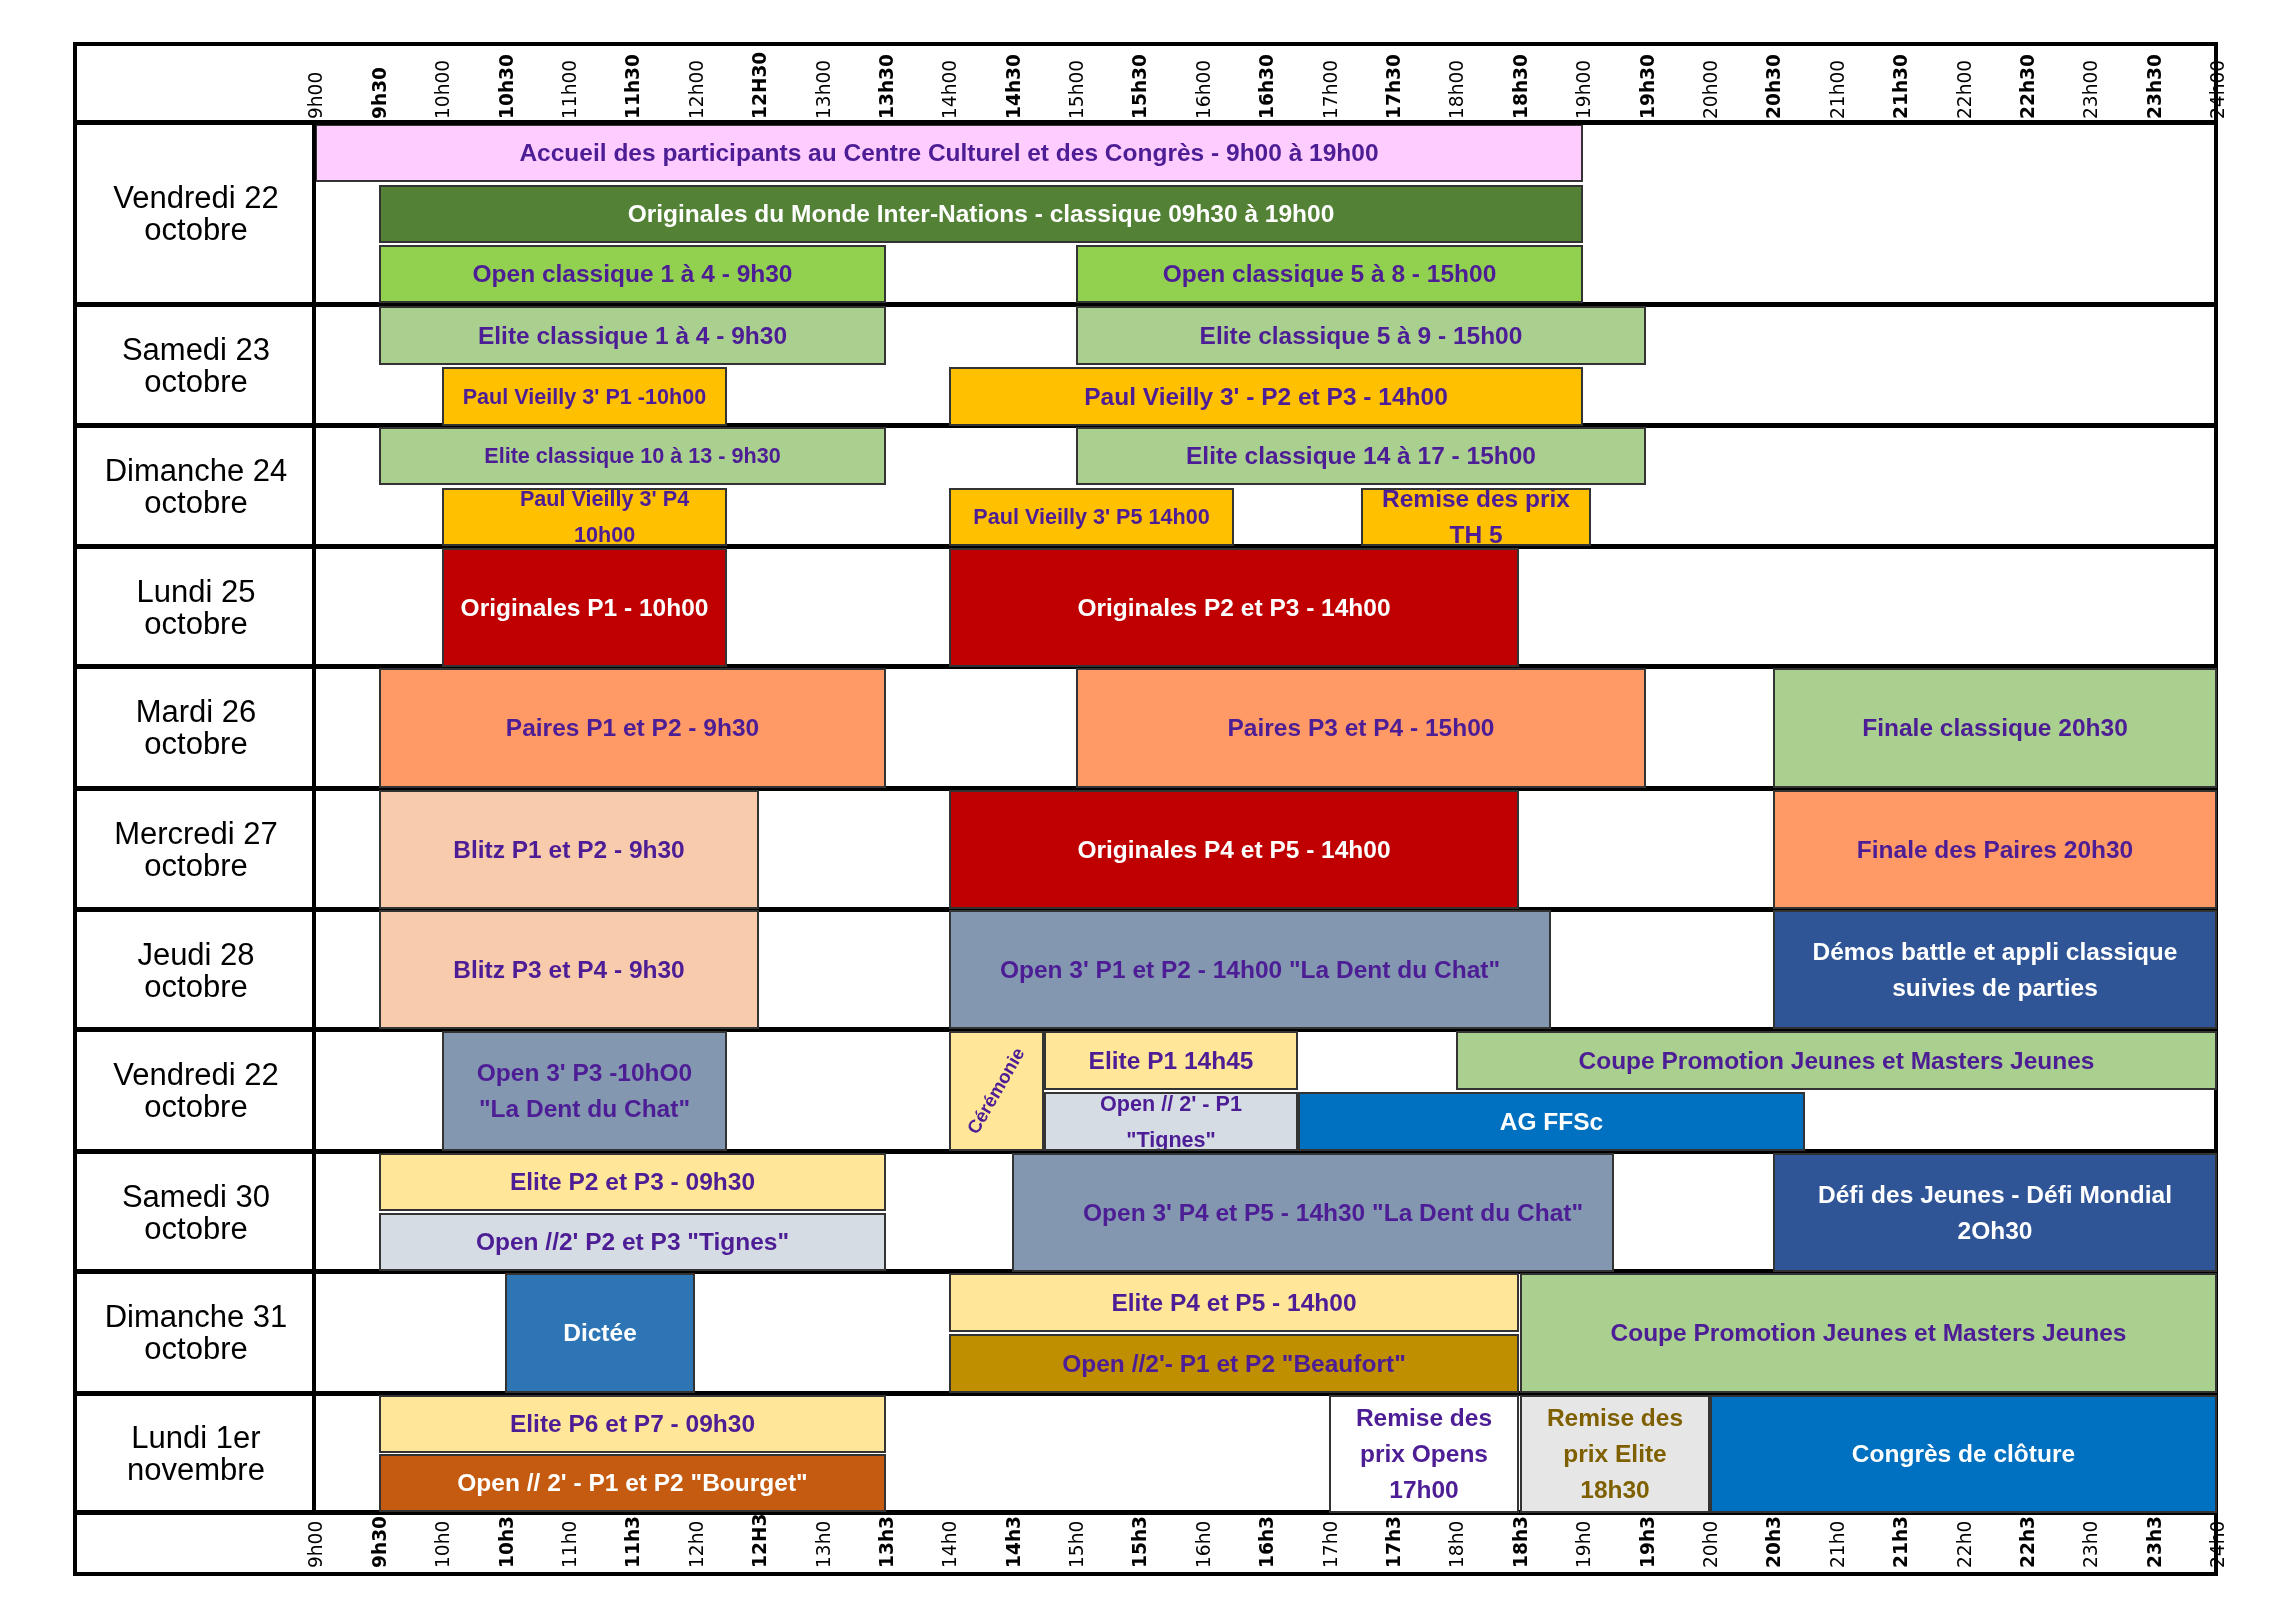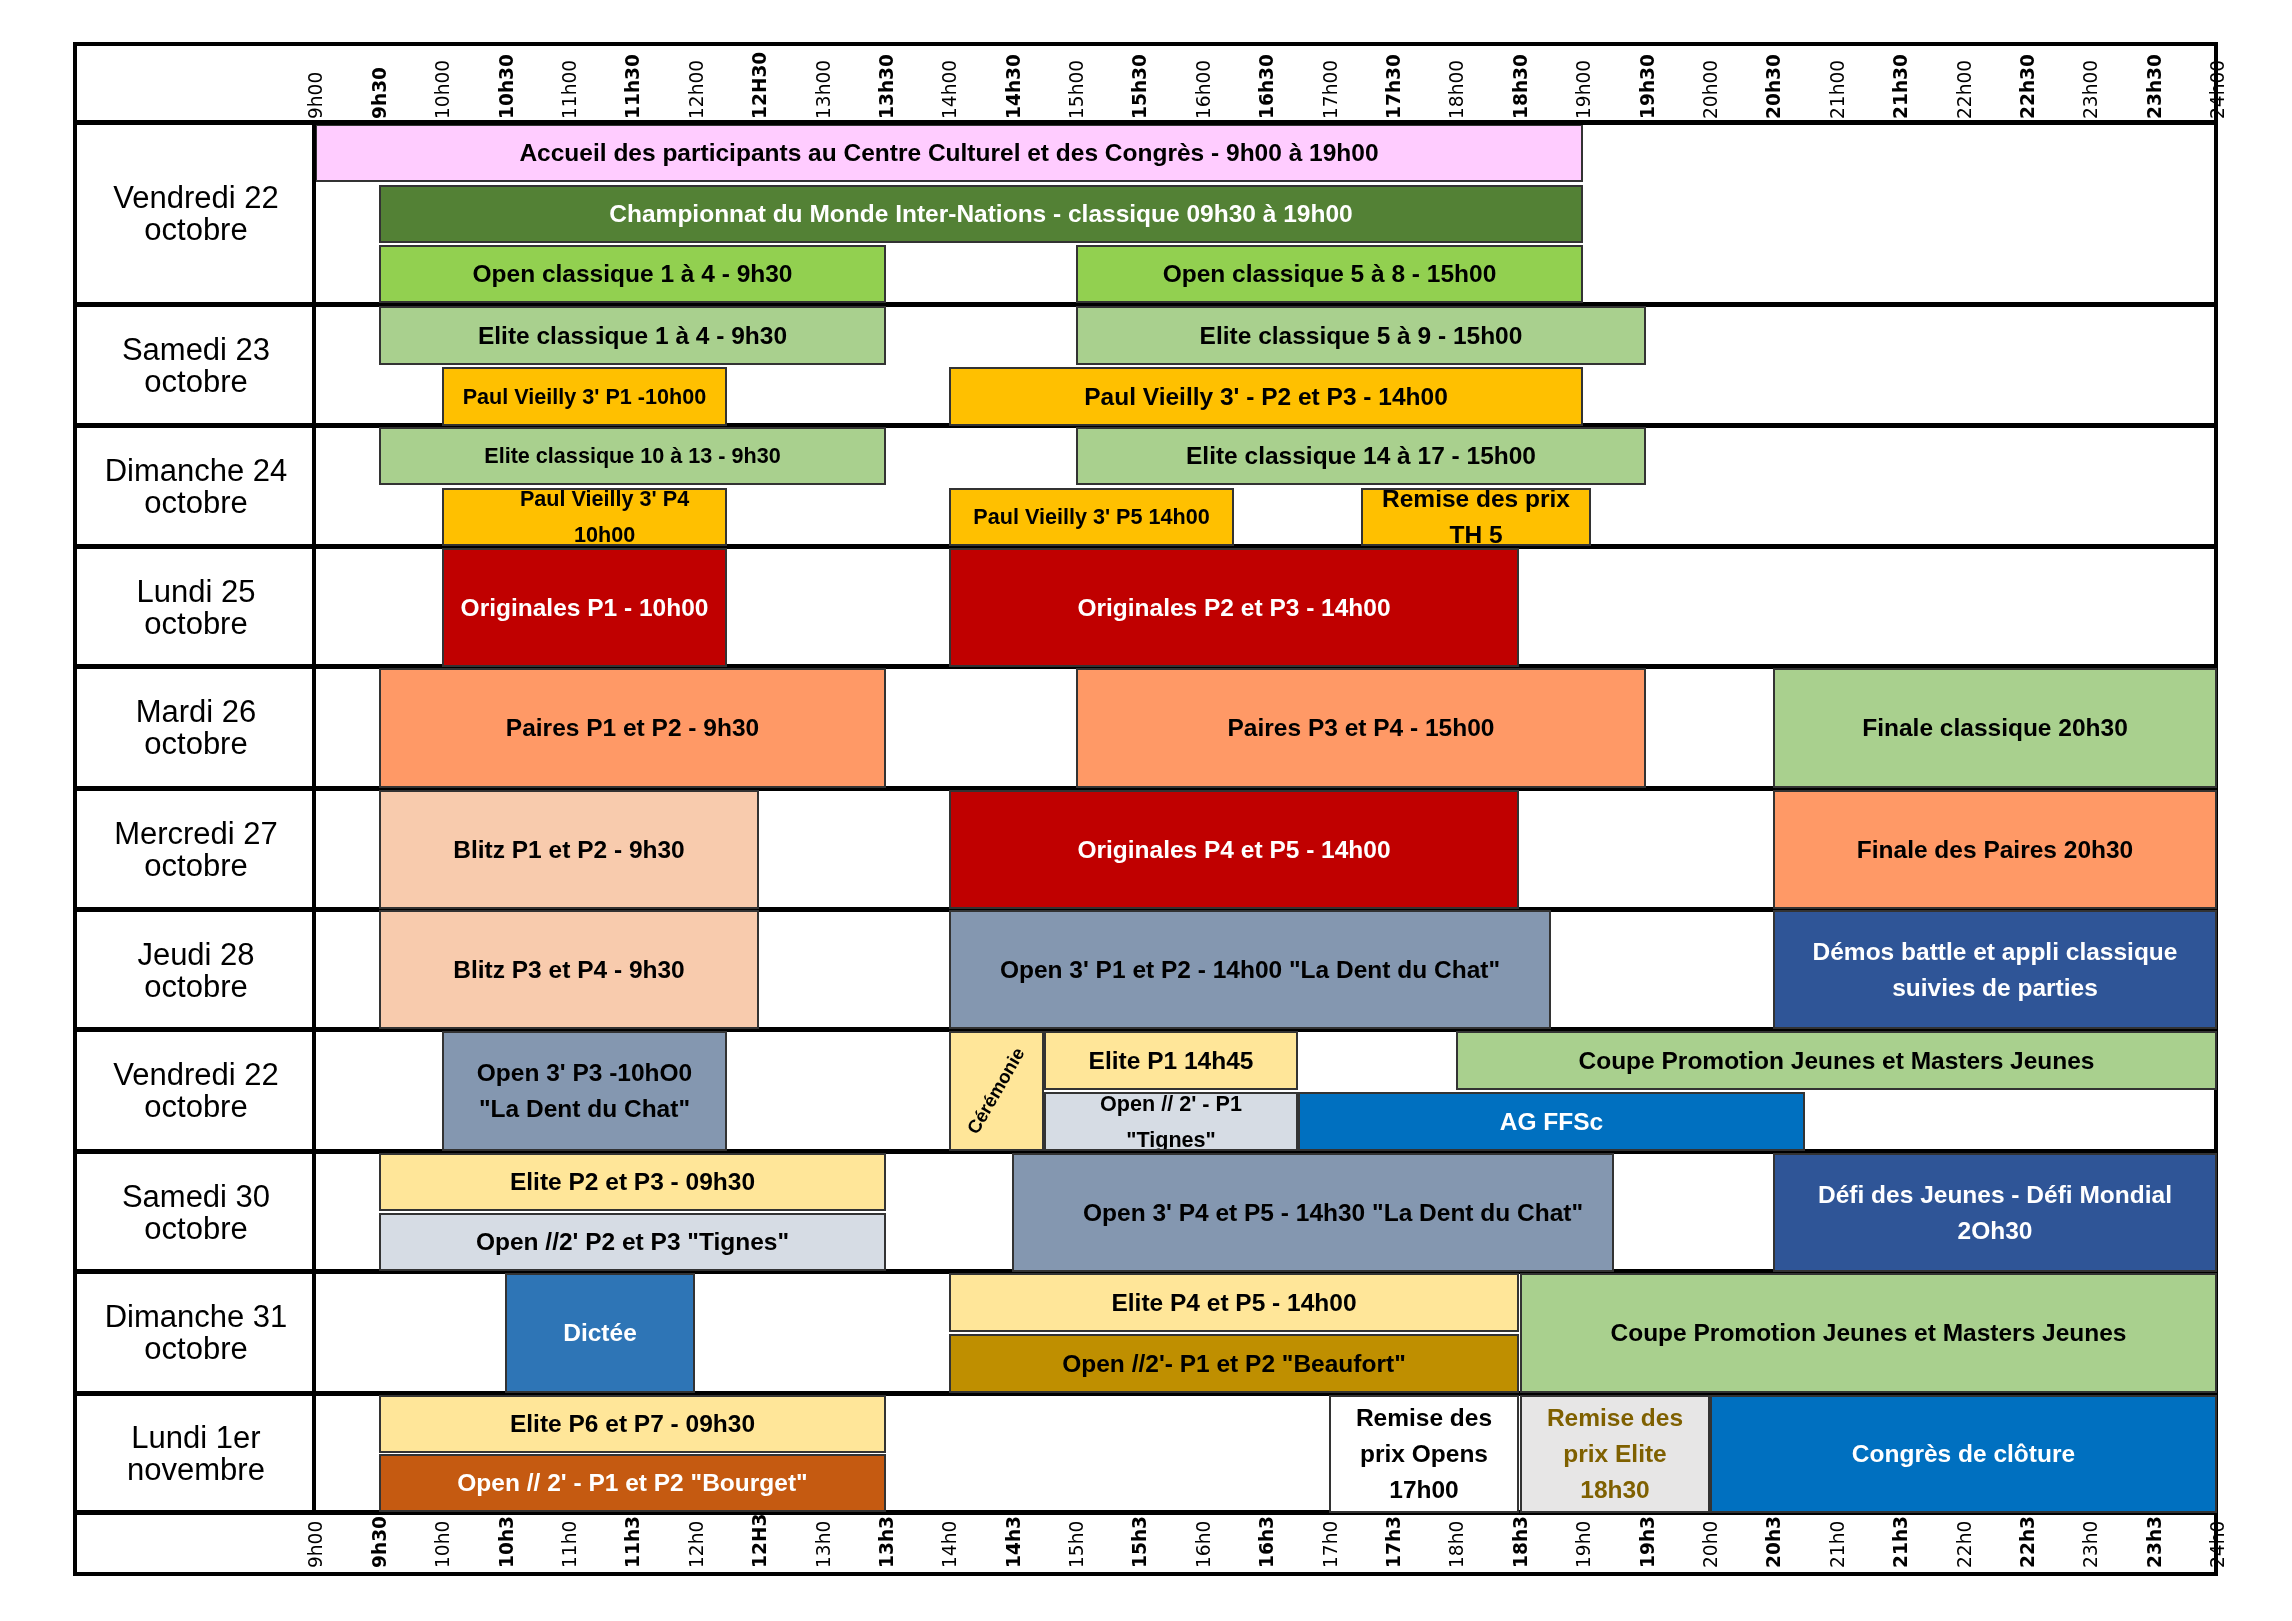--- a/index.html
+++ b/index.html
@@ -5,21 +5,21 @@
   html, body { margin:0; padding:0; background:#ffffff; }
   body { width:2293px; height:1621px; position:relative; overflow:hidden; font-family:"Liberation Sans", sans-serif; }
   #schedule { position:absolute; left:73px; top:42px; width:2145px; height:1534px; border:4.9px solid #000; box-sizing:border-box; background:#fff; }
   .row-line { position:absolute; left:0; right:0; height:4.9px; background:#000; }
   .label-col-line { position:absolute; top:0; width:3.9px; background:#000; }
   .time-header { position:absolute; left:0; right:0; }
   .tick { position:absolute; bottom:3.9px; width:29px; height:82px; }
   .tick span { position:absolute; left:50%; bottom:0; transform-origin:left bottom; transform:rotate(-90deg) translate(0, 50%); white-space:nowrap; font-family:"DejaVu Sans", sans-serif; font-size:18.6px; color:#000; }
   .tick.bold span { font-weight:bold; }
   .day-label { position:absolute; left:0; width:238px; display:flex; align-items:center; justify-content:center; text-align:center; font-family:"Liberation Sans", sans-serif; font-size:31px; line-height:32px; color:#000; white-space:pre-line; }
-  .event { position:absolute; box-sizing:border-box; border:2px solid #333; display:flex; align-items:center; justify-content:center; text-align:center; font-family:"Liberation Sans", sans-serif; font-weight:bold; font-size:24.5px; line-height:36px; color:#000000; overflow:hidden; padding:0 3.9px; white-space:pre-line; }
+  .event { position:absolute; box-sizing:border-box; border:2px solid #333; display:flex; align-items:center; justify-content:center; text-align:center; font-family:"Liberation Sans", sans-serif; font-weight:bold; font-size:24.5px; line-height:36px; color:#4c1d95; overflow:hidden; padding:0 3.9px; white-space:pre-line; }
   .event.white-text { color:#fff; }
   .rot { transform:rotate(-60deg); font-size:18.6px; white-space:nowrap; }
 </style>
 </head>
 <body>
 
 <div id="schedule">
   <div id="header" class="time-header" style="top: 0px; height: 77px;">
       <div class="tick" style="left: 223px;">
         <span>9h00</span>
@@ -145,21 +145,21 @@
       <div class="row-line" style="top: 1223px;"></div>
       <div class="day-label" style="top: 1226px; height: 122px;">Dimanche 31
 octobre</div>
       <div class="row-line" style="top: 1345px;"></div>
       <div class="day-label" style="top: 1348px; height: 120px;">Lundi 1er
 novembre</div>
       <div class="row-line" style="top: 1464px;"></div>
     </div>
   <div id="events">
       <div class="event" style="left: 238px; width: 1268px; top: 78px; height: 58px; background: rgb(255, 204, 255);"><span>Accueil des participants au Centre Culturel et des Congrès - 9h00 à 19h00</span></div>
-      <div class="event white-text" style="left: 302px; width: 1204px; top: 139px; height: 58px; background: rgb(83, 129, 53);"><span>Championnat du Monde Inter-Nations - classique 09h30 à 19h00</span></div>
+      <div class="event white-text" style="left: 302px; width: 1204px; top: 139px; height: 58px; background: rgb(83, 129, 53);"><span>Originales du Monde Inter-Nations - classique 09h30 à 19h00</span></div>
       <div class="event" style="left: 302px; width: 507px; top: 199px; height: 58px; background: rgb(146, 208, 80);"><span>Open classique 1 à 4 - 9h30</span></div>
       <div class="event" style="left: 999px; width: 507px; top: 199px; height: 58px; background: rgb(146, 208, 80);"><span>Open classique 5 à 8 - 15h00</span></div>
       <div class="event" style="left: 302px; width: 507px; top: 260px; height: 59px; background: rgb(169, 208, 142);"><span>Elite classique 1 à 4 - 9h30</span></div>
       <div class="event" style="left: 999px; width: 570px; top: 260px; height: 59px; background: rgb(169, 208, 142);"><span>Elite classique 5 à 9 - 15h00</span></div>
       <div class="event" style="left: 365px; width: 285px; top: 321px; height: 59px; background: rgb(255, 192, 0); font-size: 21.6px;"><span>Paul Vieilly 3' P1 -10h00</span></div>
       <div class="event" style="left: 872px; width: 634px; top: 321px; height: 59px; background: rgb(255, 192, 0);"><span>Paul Vieilly 3' - P2 et P3 - 14h00</span></div>
       <div class="event" style="left: 302px; width: 507px; top: 381px; height: 58px; background: rgb(169, 208, 142); font-size: 21.6px;"><span>Elite classique 10 à 13 - 9h30</span></div>
       <div class="event" style="left: 999px; width: 570px; top: 381px; height: 58px; background: rgb(169, 208, 142);"><span>Elite classique 14 à 17 - 15h00</span></div>
       <div class="event" style="left: 365px; width: 285px; top: 442px; height: 58px; background: rgb(255, 192, 0); font-size: 21.6px; padding-left: 44px;"><span>Paul Vieilly 3'  P4 10h00</span></div>
       <div class="event" style="left: 872px; width: 285px; top: 442px; height: 58px; background: rgb(255, 192, 0); font-size: 21.6px;"><span>Paul Vieilly 3' P5 14h00</span></div>

